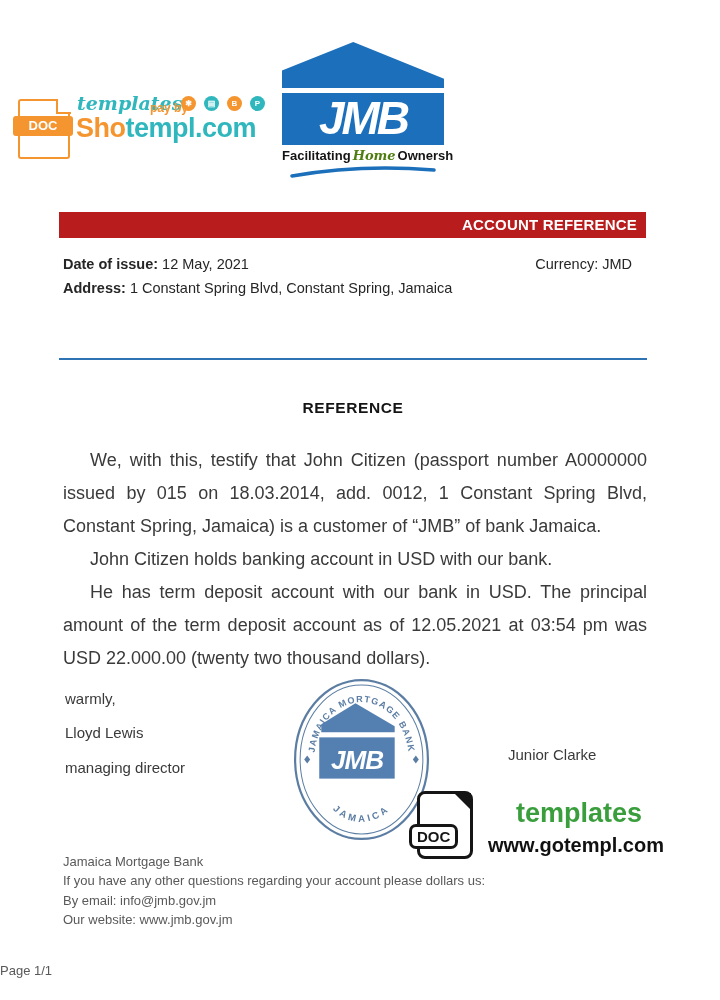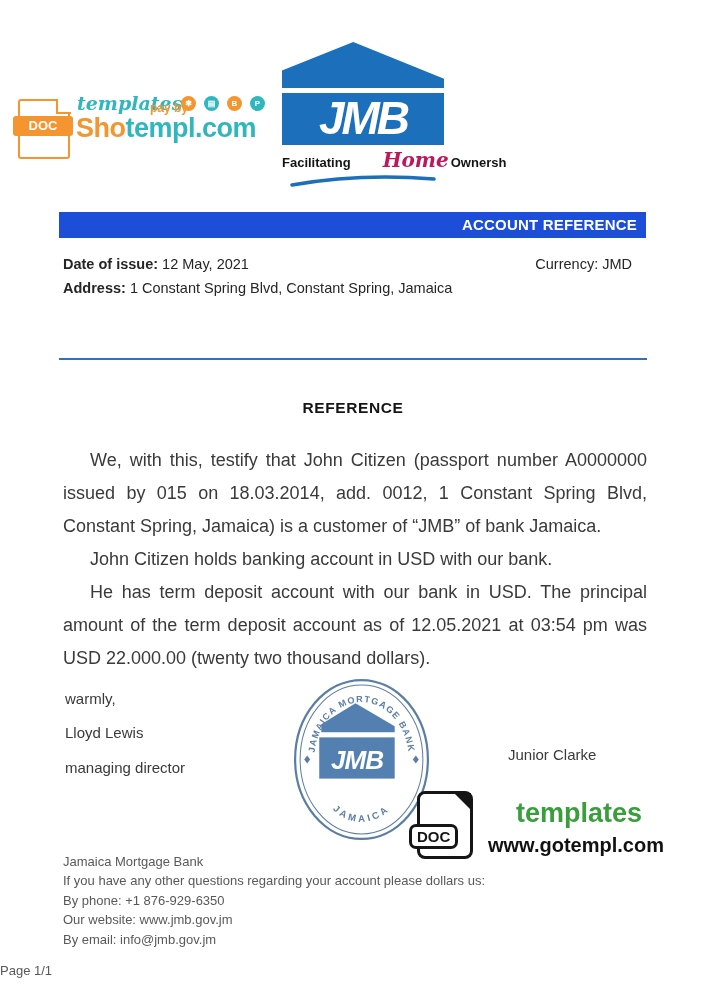--- a/index.html
+++ b/index.html
@@ -24,25 +24,25 @@
   
   .logo{position:absolute;left:282px;top:42px;width:162px;}
   .logo .roof{width:162px;height:46px;background:#1B6FBB;
         clip-path:polygon(44% 0,100% 80%,100% 100%,0 100%,0 62%);}
   .logo .box{margin-top:5px;width:162px;height:52px;background:#1B6FBB;
         color:#fff;text-align:center;font-weight:bold;font-style:italic;
         font-size:46px;line-height:50px;letter-spacing:-3px;}
   .logo .tagline{margin-top:3px;width:162px;white-space:nowrap;font-size:13px;color:#141414;
         font-weight:bold;text-align:center;}
   .logo .tagline .script{font-family:"DejaVu Serif",serif;font-style:italic;font-weight:bold;
-        color:#be185d;font-size:20px;padding:0 2px;margin-left:30px;}
+        color:#4d7c0f;font-size:13px;padding:0 2px;}
   .logo .swoosh{display:block;margin:0 auto;}
 
   
-  .banner{position:absolute;left:59px;top:212px;width:587px;height:26px;background:#1d4ed8;
+  .banner{position:absolute;left:59px;top:212px;width:587px;height:26px;background:#b91c1c;
         color:#fff;font-weight:bold;font-size:15px;line-height:26px;text-align:right;
         padding-right:9px;box-sizing:border-box;letter-spacing:0.2px;}
   .meta{position:absolute;left:63px;top:256px;width:585px;font-size:14.5px;color:#262626;}
   .meta .row{height:23.5px;}
   .meta b{font-weight:bold;}
   .currency{position:absolute;right:16px;top:0;font-size:14.5px;color:#262626;}
   .divider{position:absolute;left:59px;top:358px;width:588px;border-top:2px solid #2E74B5;}
 
   
   .ref-heading{position:absolute;left:59px;top:399px;width:588px;text-align:center;
@@ -145,20 +145,19 @@
     <div class="doc-b">
       <div class="label">DOC</div>
     </div>
     <div class="tpl-green">templates</div>
     <div class="tpl-url">www.gotempl.com</div>
   </div>
 
   <div class="footer">
     <div>Jamaica Mortgage Bank</div>
     <div>If you have any other questions regarding your account please dollars us:</div>
-    <div>By phone: +1 876-929-6350</div>
+    <div>By email: info@jmb.gov.jm</div>
     <div>Our website: www.jmb.gov.jm</div>
-    <div>By email: info@jmb.gov.jm</div>
   </div>
 
   <div class="page-num">Page 1/1</div>
 
 </div>
 
 </body></html>

